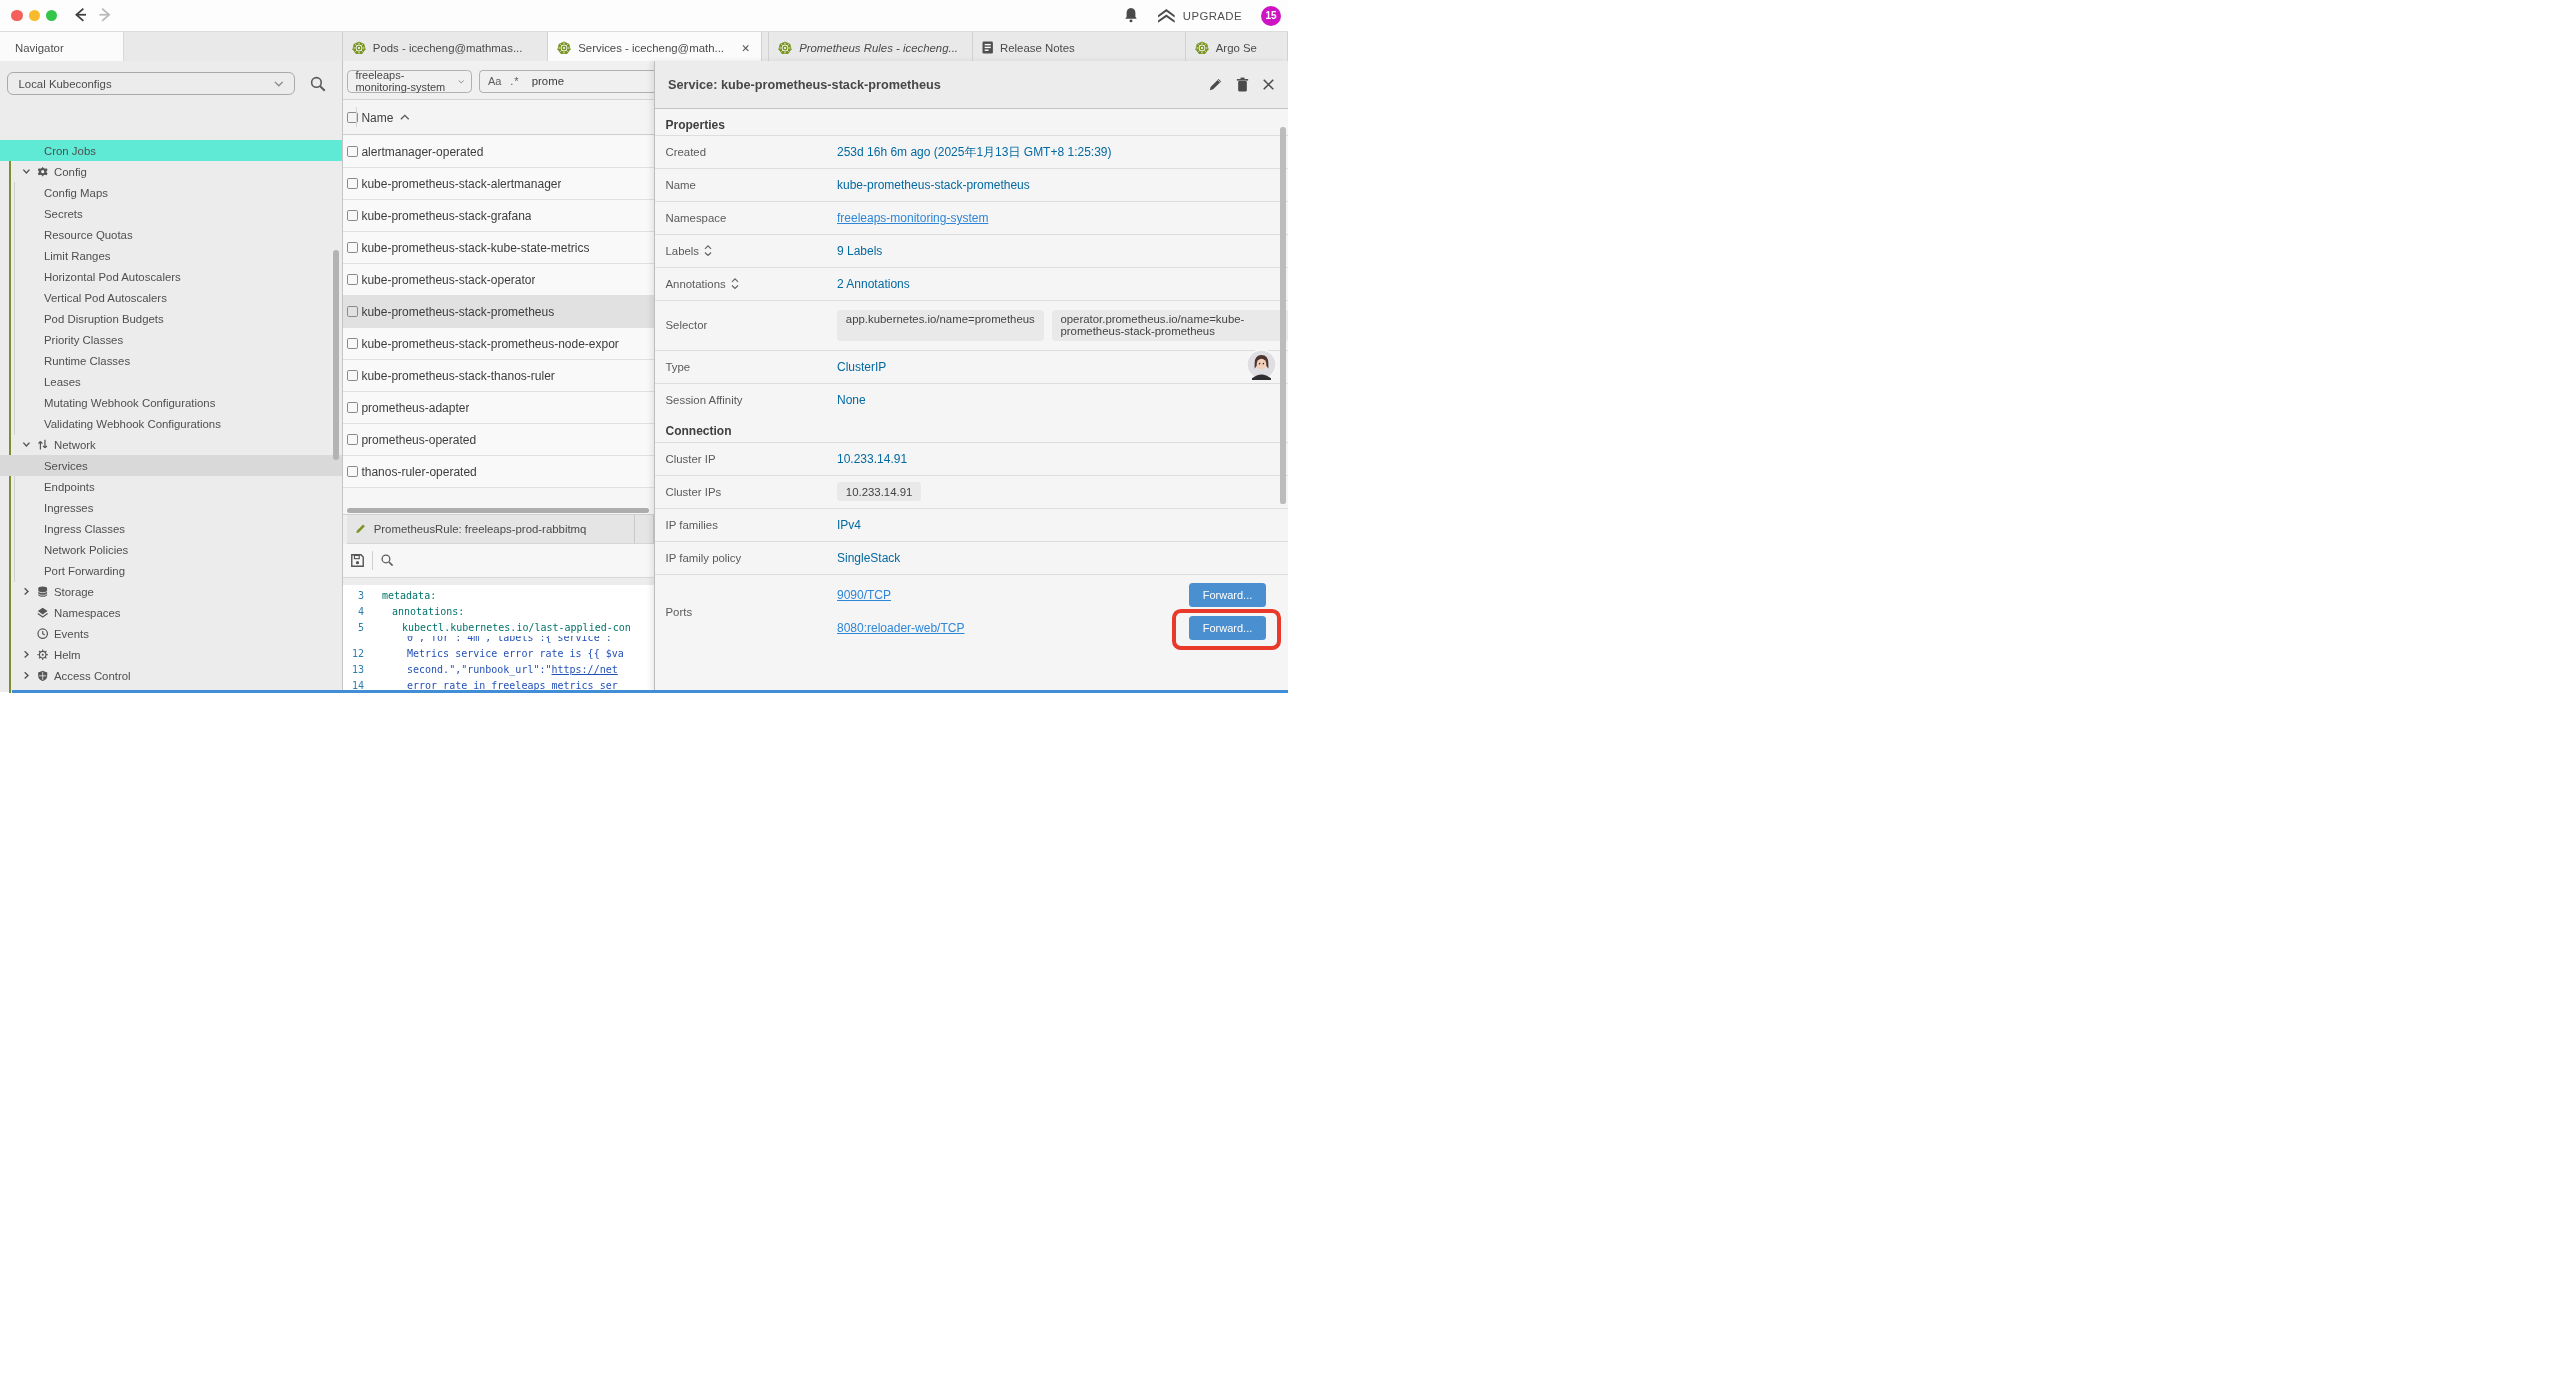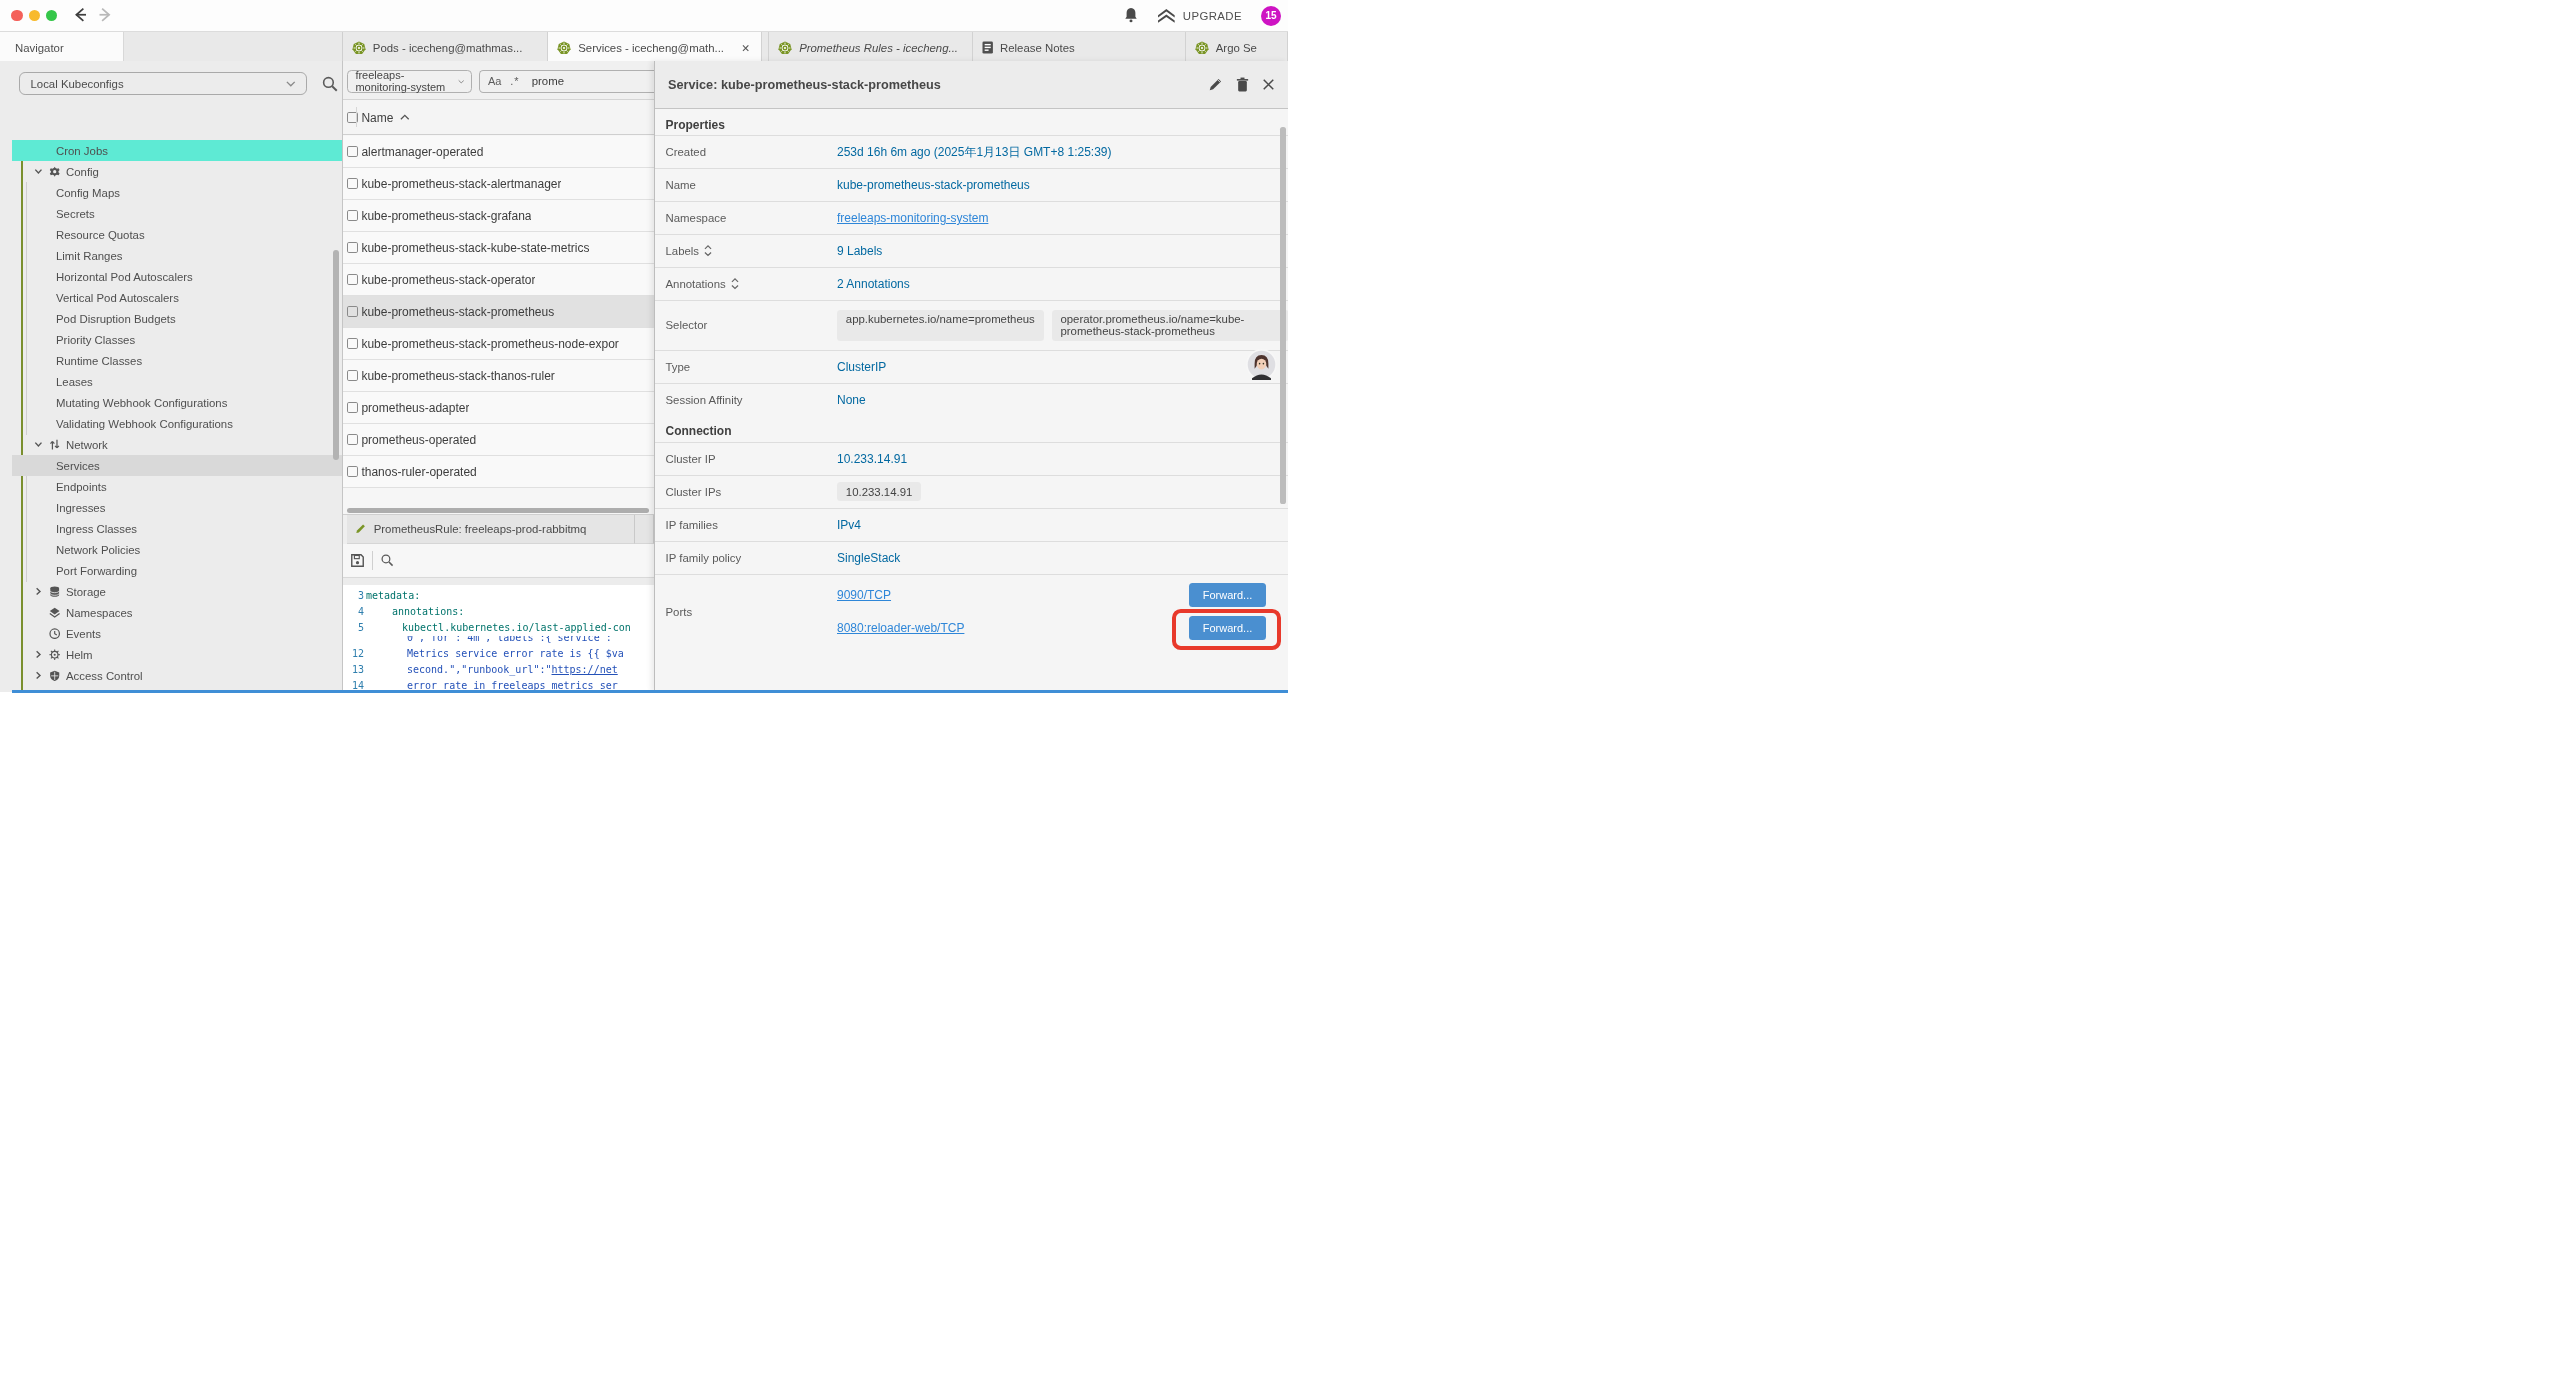--- a/index.html
+++ b/index.html
@@ -26,21 +26,21 @@
   #navigator-tab { width:124px; height:31px; background:#fbfbfb; border-right:0.9px solid #d8d8d8; display:flex; align-items:center; padding-left:15px; font-size:11.4px; color:#4f4f4f; }
   #nav-strip-gap { width:219px; border-right:0.9px solid #cfcfcf; }
   #tabs { display:flex; height:31px; flex:1; overflow:hidden; }
   .tab { height:31px; display:flex; align-items:center; gap:7px; padding:0 8.8px; border-right:0.9px solid #d2d2d2; background:#e9e9e9; font-size:11.4px; color:#4a4a4a; white-space:nowrap; overflow:hidden; }
   .tab.active { background:#fbfbfb; }
   .tab.italic .tab-label { font-style:italic; }
   .tab .close { margin-left:auto; color:#555; font-size:10.5px; padding:0 1.8px; }
   .tab-spacer { width:8px; background:#e9e9e9; border-right:0.9px solid #d2d2d2; }
 
   
-  #sidebar { position:absolute; left:0; top:61px; width:343px; height:631px; background:#ececec; border-right:0.9px solid #c5c5c5;padding-left:12px; }
+  #sidebar { position:absolute; left:0; top:61px; width:343px; height:631px; background:#ececec; border-right:0.9px solid #c5c5c5; }
   #middle  { position:absolute; left:343px; top:61px; width:311px; height:631px; background:#f6f6f6; }
   #drawer  { position:absolute; left:654px; top:61px; width:634px; height:631px; background:#f5f5f5; border-left:0.9px solid #bdbdbd; box-shadow:-2.6px 0 5.3px rgba(0,0,0,.08); }
 
   
   #kubeconfig-bar { position:relative; height:39px; }
   #kubeconfig-select { position:absolute; left:7px; top:11.4px; width:288px; height:23px; border:0.9px solid #a9a9a9; border-radius:6.1px; display:flex; align-items:center; padding:0 10.5px; font-size:11.4px; color:#4c4c4c; }
   #kubeconfig-select .chev { margin-left:auto; }
   #sidebar-search { position:absolute; left:309px; top:14px; width:17.5px; height:17.5px; }
   #tree { position:relative; }
   #tree-accent { position:absolute; left:8.8px; top:8.8px; bottom:-561px; width:1.8px; background:#7a8f2e; }
@@ -503,21 +503,21 @@
       <div id="toolbar-sep"></div>
       <svg width="14" height="14" viewBox="0 0 20 20">
           <circle cx="8.5" cy="8.5" r="5.5" fill="none" stroke="#5a5a5a" stroke-width="1.8"></circle>
           <path d="M12.8 12.8 L18 18" stroke="#5a5a5a" stroke-width="2.2"></path>
         </svg>
     </div>
     <div id="strip"></div>
     <div id="editor">
         <div class="ed-line">
           <span class="ln">3</span>
-          <span class="code" style="margin-left: 2px;"><span class="tk-key">metadata:</span></span>
+          <span class="code" style="margin-left: 18px;"><span class="tk-key">metadata:</span></span>
         </div>
         <div class="ed-line">
           <span class="ln">4</span>
           <span class="code" style="margin-left: 28px;"><span class="tk-key">annotations:</span></span>
         </div>
         <div class="ed-line">
           <span class="ln">5</span>
           <span class="code" style="margin-left: 38px;"><span class="tk-key">kubectl.kubernetes.io/last-applied-con</span></span>
         </div>
         <div class="ed-line half">

